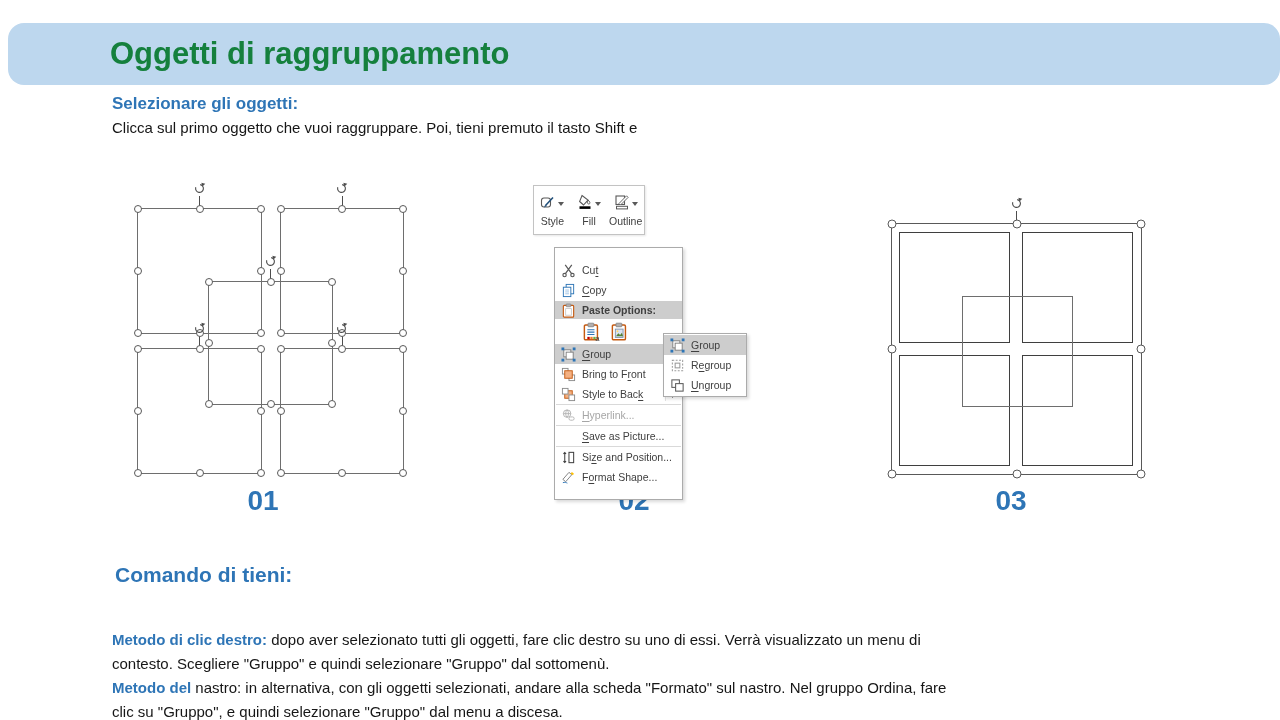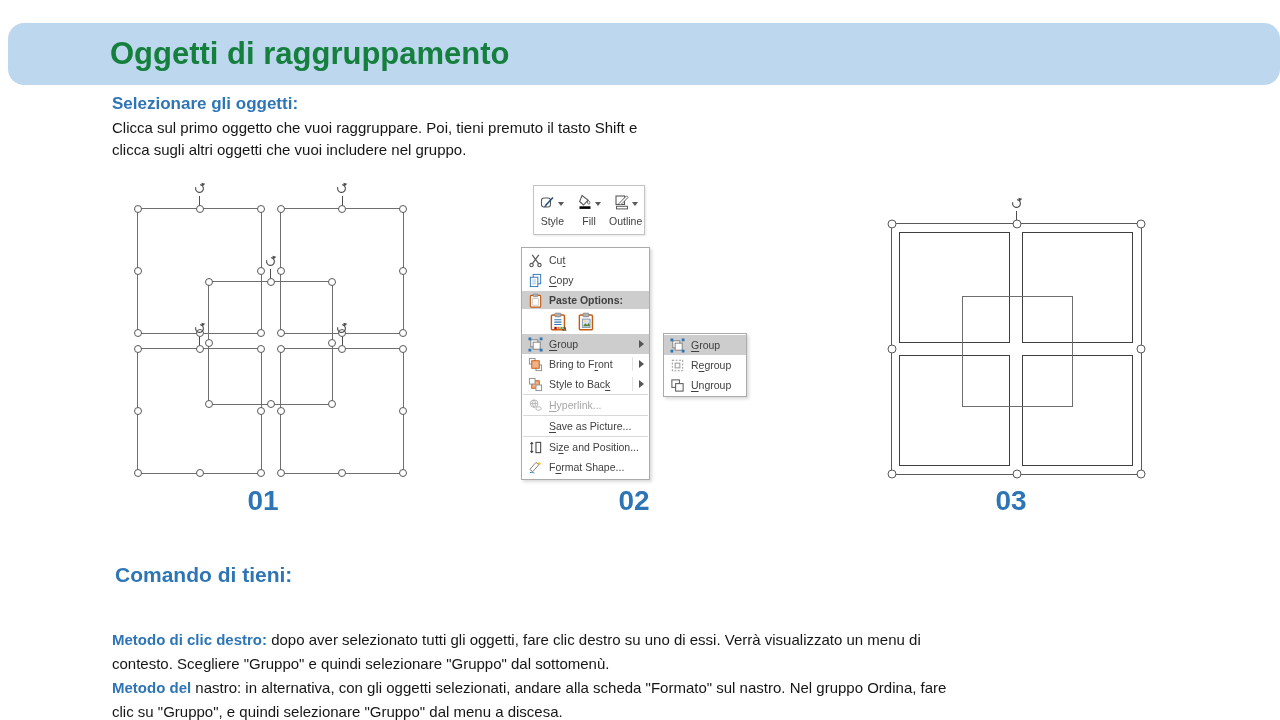--- a/index.html
+++ b/index.html
@@ -33,22 +33,22 @@
 
   
   .mini-toolbar{position:absolute;left:533px;top:185px;width:112px;height:50px;background:#fff;
                 border:1px solid #c3c3c3;display:flex;box-sizing:border-box;box-shadow:1px 1px 2px rgba(0,0,0,.10);}
   .mtb-btn{flex:1;display:flex;flex-direction:column;align-items:center;justify-content:center;padding-top:2px;cursor:default;}
   .mtb-iconrow{display:flex;align-items:center;gap:2px;height:18px;}
   .mtb-label{font-size:10.5px;color:#404040;margin-top:2px;}
   .caret{width:0;height:0;border-left:3px solid transparent;border-right:3px solid transparent;border-top:4px solid #595959;}
 
   
-  .context-menu{position:absolute;left:521px;top:247px;width:129px;background:#fff;border:1px solid #ababab;
-                padding:2px 0;box-sizing:border-box;box-shadow:2px 2px 3px rgba(0,0,0,.15);
+  .context-menu{position:absolute;left:554px;top:247px;width:129px;background:#fff;border:1px solid #ababab;
+                padding:12px 0;box-sizing:border-box;box-shadow:2px 2px 3px rgba(0,0,0,.15);
                 font-size:10.5px;color:#404040;z-index:10;}
   .menu-item{position:relative;height:20px;display:flex;align-items:center;}
   .menu-item.highlight{background:#cdcdcd;}
   .menu-item.disabled{color:#a6a6a6;}
   .mi-icon{width:16px;height:16px;margin-left:5px;flex:none;display:flex;align-items:center;justify-content:center;}
   .mi-icon svg{display:block;}
   .mi-label{margin-left:6px;white-space:nowrap;}
   .u{text-decoration:underline;text-underline-offset:2px;}
   .mi-arrow{position:absolute;right:5px;top:6px;width:0;height:0;
             border-top:4px solid transparent;border-bottom:4px solid transparent;border-left:5px solid #555;}
@@ -65,21 +65,20 @@
 <body>
 
 <div class="page">
 
   <div class="banner"></div>
   <div class="title">Oggetti di raggruppamento</div>
 
   <div class="h1">Selezionare gli oggetti:</div>
   <div class="body1">
     <span>Clicca sul primo oggetto che vuoi raggruppare. Poi, tieni premuto il tasto Shift e</span><br>
-    <span>clicca sugli altri oggetti che vuoi includere nel gruppo.</span>
   </div>
 
   <div class="sel" style="left:137px;top:208px;width:125px;height:126px">
       <span class="handle" style="left: 0%; top: 0%;"></span>
       <span class="handle" style="left: 50%; top: 0%;"></span>
       <span class="handle" style="left: 100%; top: 0%;"></span>
       <span class="handle" style="left: 0%; top: 50%;"></span>
       <span class="handle" style="left: 100%; top: 50%;"></span>
       <span class="handle" style="left: 0%; top: 100%;"></span>
       <span class="handle" style="left: 50%; top: 100%;"></span>

